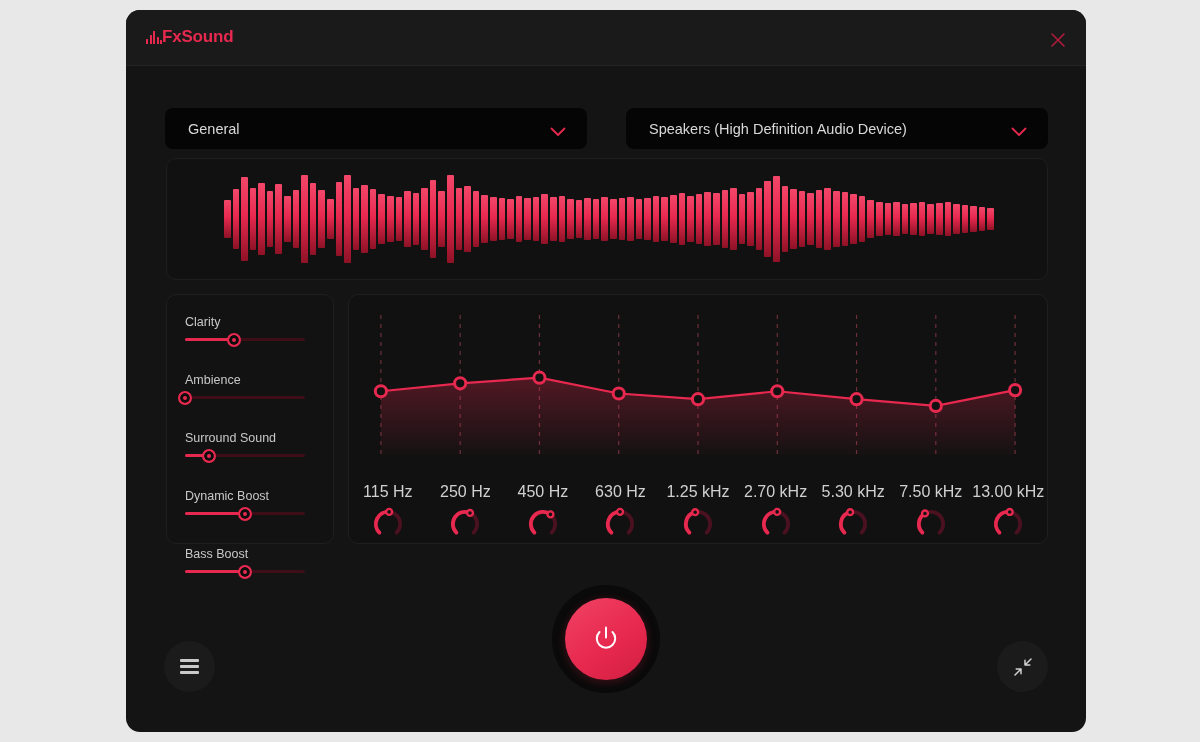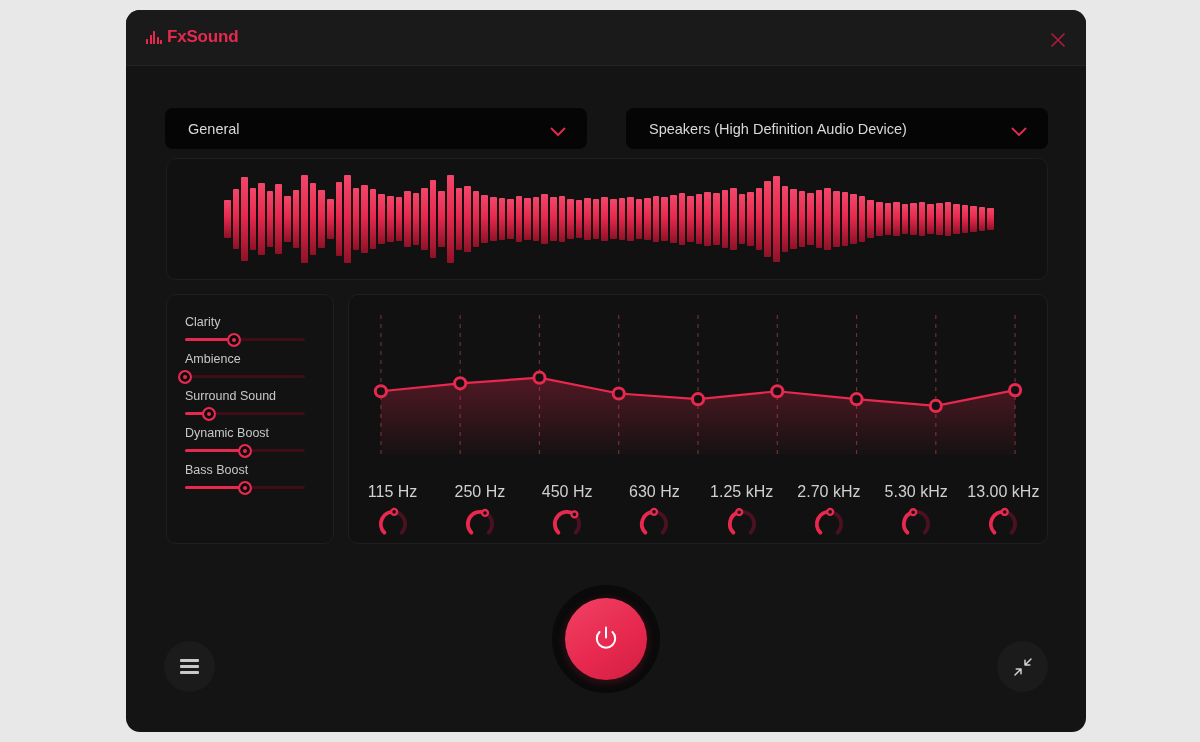--- a/index.html
+++ b/index.html
@@ -21,21 +21,21 @@
 
   
   #titlebar {
     position: absolute; left: 0; top: 0;
     width: 100%; height: 56px;
     background: #1a1a1a;
     border-bottom: 1px solid #242424;
   }
   #logo-wrap {
     position: absolute; left: 20px; top: 17px;
-    display: flex; align-items: center; gap: 5px;
+    display: flex; align-items: center; 
   }
   #logo-bars { display: flex; align-items: flex-end; gap: 1.5px; height: 13px; }
   #logo-bars i { width: 2px; background: #e8294f; display: block; border-radius: 0.5px; }
   #logo-bars i:nth-child(1) { height: 5px; }
   #logo-bars i:nth-child(2) { height: 9px; }
   #logo-bars i:nth-child(3) { height: 13px; }
   #logo-bars i:nth-child(4) { height: 7px; }
   #logo-bars i:nth-child(5) { height: 4px; }
   #logo-text {
     color: #e8294f; font-size: 17px; font-weight: 700; letter-spacing: -0.2px;
@@ -85,21 +85,21 @@
 
   
   #sliders-panel {
     position: absolute; left: 40px; top: 284px;
     width: 168px; height: 250px;
     background: #121212;
     border: 1px solid #1f1f1f;
     border-radius: 10px;
     padding: 20px 18px;
   }
-  .slider-row { margin-bottom: 11px; }
+  .slider-row { margin-bottom: 32px; }
   .slider-row:last-child { margin-bottom: 12px; }
   .slider-label { color: #c8c8c8; font-size: 12.5px; margin-bottom: 9px; }
   .slider-track {
     position: relative; height: 3px; width: 120px;
     background: #3d0d18; border-radius: 2px;
   }
   .slider-fill {
     position: absolute; left: 0; top: 0; height: 100%;
     background: #e8294f; border-radius: 2px;
   }
@@ -419,20 +419,28 @@
         </div>
         <div class="eq-band">
           <div class="eq-band-label">5.30 kHz</div>
           <svg class="eq-knob" viewBox="0 0 40 40">
             <path d="M 10.45405845398161 29.54594154601839 A 13.5 13.5 0 1 1 29.545941546018405 29.54594154601838" stroke="#4a1120" stroke-width="4.2" fill="none" stroke-linecap="round"></path>
             <path d="M 10.45405845398161 29.54594154601839 A 13.5 13.5 0 0 1 16.84848758794528 6.873006074631364" stroke="#e8294f" stroke-width="4.2" fill="none" stroke-linecap="round"></path>
             <circle cx="16.84848758794528" cy="6.873006074631364" r="3.3" fill="#111111" stroke="#e8294f" stroke-width="2.6"></circle>
           </svg>
         </div>
         <div class="eq-band">
+          <div class="eq-band-label">7.50 kHz</div>
+          <svg class="eq-knob" viewBox="0 0 40 40">
+            <path d="M 10.45405845398161 29.54594154601839 A 13.5 13.5 0 1 1 29.545941546018405 29.54594154601838" stroke="#4a1120" stroke-width="4.2" fill="none" stroke-linecap="round"></path>
+            <path d="M 10.45405845398161 29.54594154601839 A 13.5 13.5 0 0 1 13.3113079761625 8.273474555084418" stroke="#e8294f" stroke-width="4.2" fill="none" stroke-linecap="round"></path>
+            <circle cx="13.3113079761625" cy="8.273474555084418" r="3.3" fill="#111111" stroke="#e8294f" stroke-width="2.6"></circle>
+          </svg>
+        </div>
+        <div class="eq-band">
           <div class="eq-band-label">13.00 kHz</div>
           <svg class="eq-knob" viewBox="0 0 40 40">
             <path d="M 10.45405845398161 29.54594154601839 A 13.5 13.5 0 1 1 29.545941546018405 29.54594154601838" stroke="#4a1120" stroke-width="4.2" fill="none" stroke-linecap="round"></path>
             <path d="M 10.45405845398161 29.54594154601839 A 13.5 13.5 0 0 1 21.902166631157364 6.634680620826472" stroke="#e8294f" stroke-width="4.2" fill="none" stroke-linecap="round"></path>
             <circle cx="21.902166631157364" cy="6.634680620826472" r="3.3" fill="#111111" stroke="#e8294f" stroke-width="2.6"></circle>
           </svg>
         </div>
       </div>
   </div>
 

